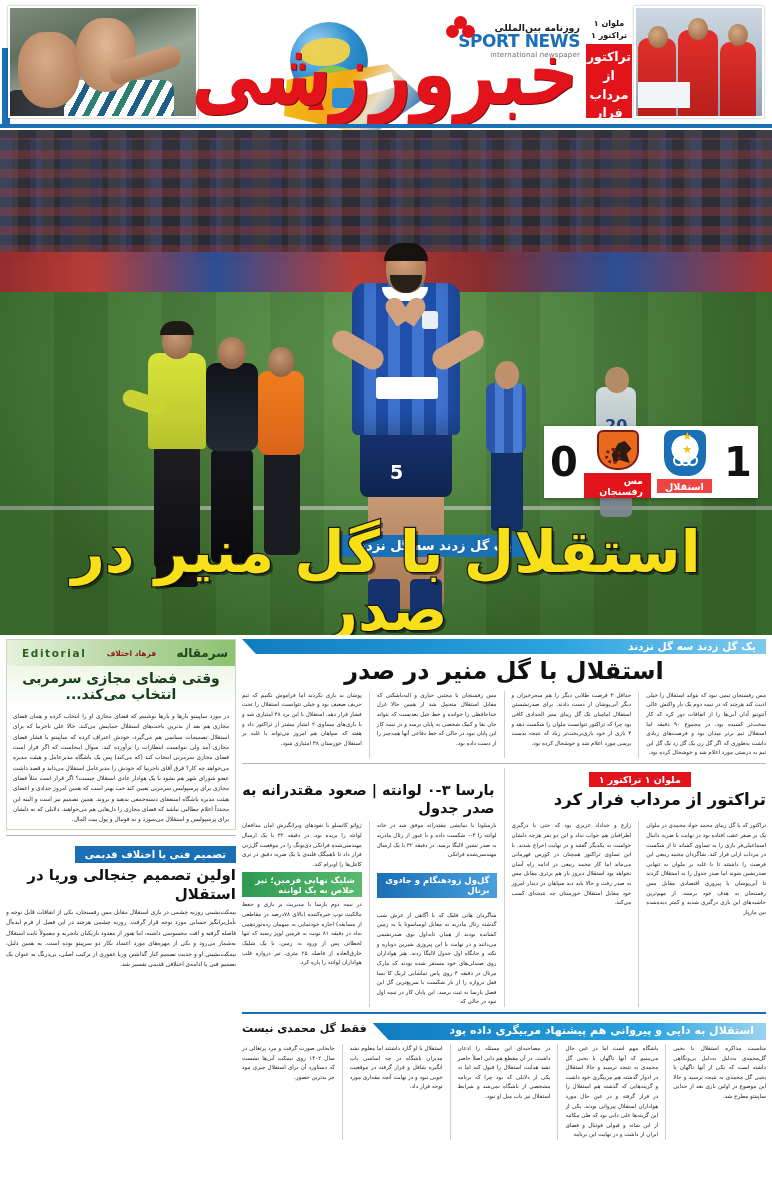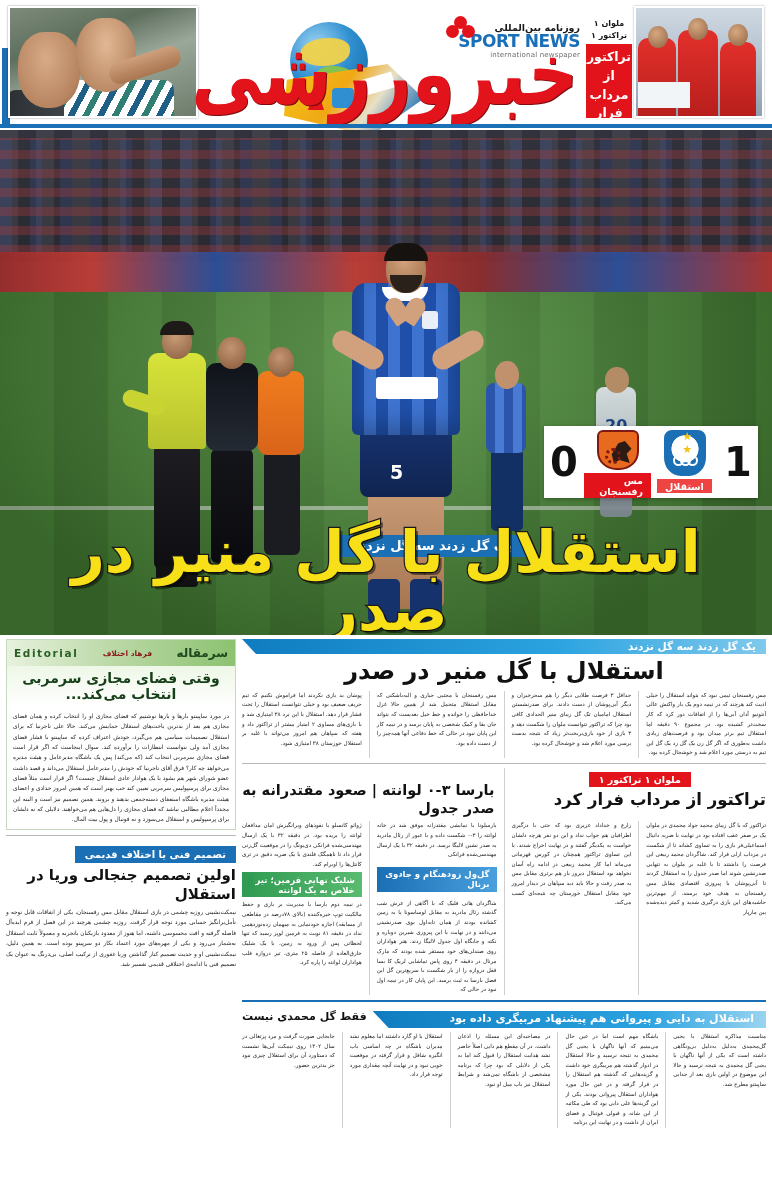--- a/index.html
+++ b/index.html
@@ -309,32 +309,32 @@
   .sub-head.s2 { font-size: 14.5px; }
   .sub-head-center { text-align:right; }
 
   .pull-green {
     background: linear-gradient(90deg,#2f9b52,#59bb6f); color:#fff; font-size: 8.5px; font-weight:900;
     padding: 2.5px 7px; direction:rtl; margin: 3px 0; position:relative;
   }
   .pull-green:after{ content:""; position:absolute; left:-7px; top:0; border:9px solid transparent; border-right-color:#2f9b52; }
   .pull-blue {
     background: linear-gradient(90deg,#1b6fb5,#49a0dd); color:#fff; font-size: 8.5px; font-weight:900;
-    padding: 2.5px 7px; direction:rtl; margin: 7px 0;
+    padding: 2.5px 7px; direction:rtl; margin: 13px 0;
   }
 
   
   .ed-box { border:1px solid #c8d8c0; }
   .ed-header {
     height: 26px; background: linear-gradient(90deg,#e7f2dd,#bcd9a8 45%, #8cc270);
     display:flex; align-items:center; justify-content:space-between; padding: 0 7px; direction: rtl;
   }
   .ed-title { font-size: 12px; font-weight:900; color:#20491f; direction:rtl; }
   .ed-author { font-size: 7.5px; font-weight:800; color:#8b1c1c; }
-  .ed-en { font-size: 10.5px; font-weight:700; color:#2a5f27; letter-spacing: 1.6px; direction:ltr; }
+  .ed-en { font-size: 10.5px; font-weight:700; color:#2a5f27; letter-spacing: 1.6px; direction:ltr;margin-left:8px; }
   .ed-headline {
     background: linear-gradient(180deg,#eef7e7,#ffffff);
     font-size: 14px; font-weight:900; color:#17401a; direction:rtl; text-align:center;
     padding: 4px 4px 5px; letter-spacing:-.5px;
   }
   .ed-body { padding: 4px 6px 5px; font-size: 5.8px; line-height: 1.78; color:#1c1c1c; text-align: justify; direction: rtl; }
 
   .side-tag-blue {
     background:#1b6fb5; color:#fff; font-size: 10px; font-weight:900; padding: 3px 10px; direction:rtl;
     display:inline-block; margin: 6px 0 3px;

